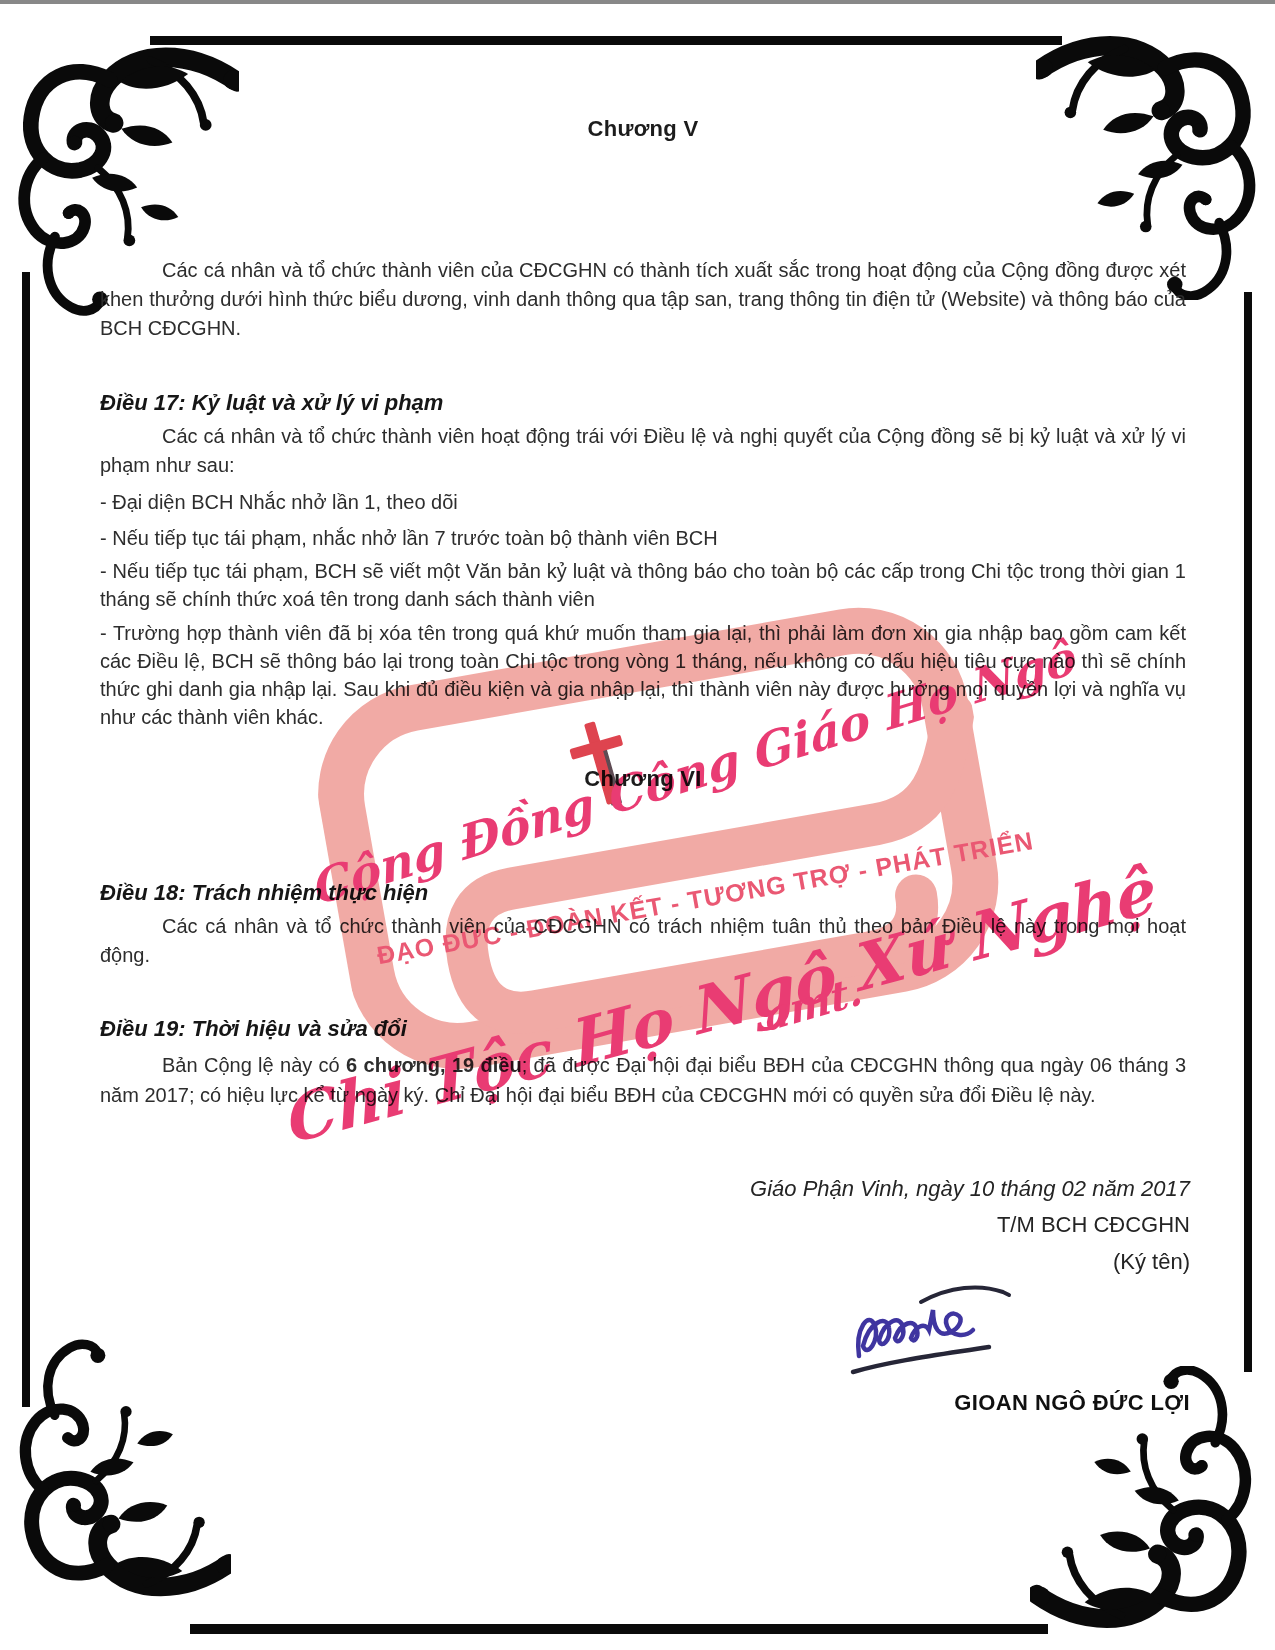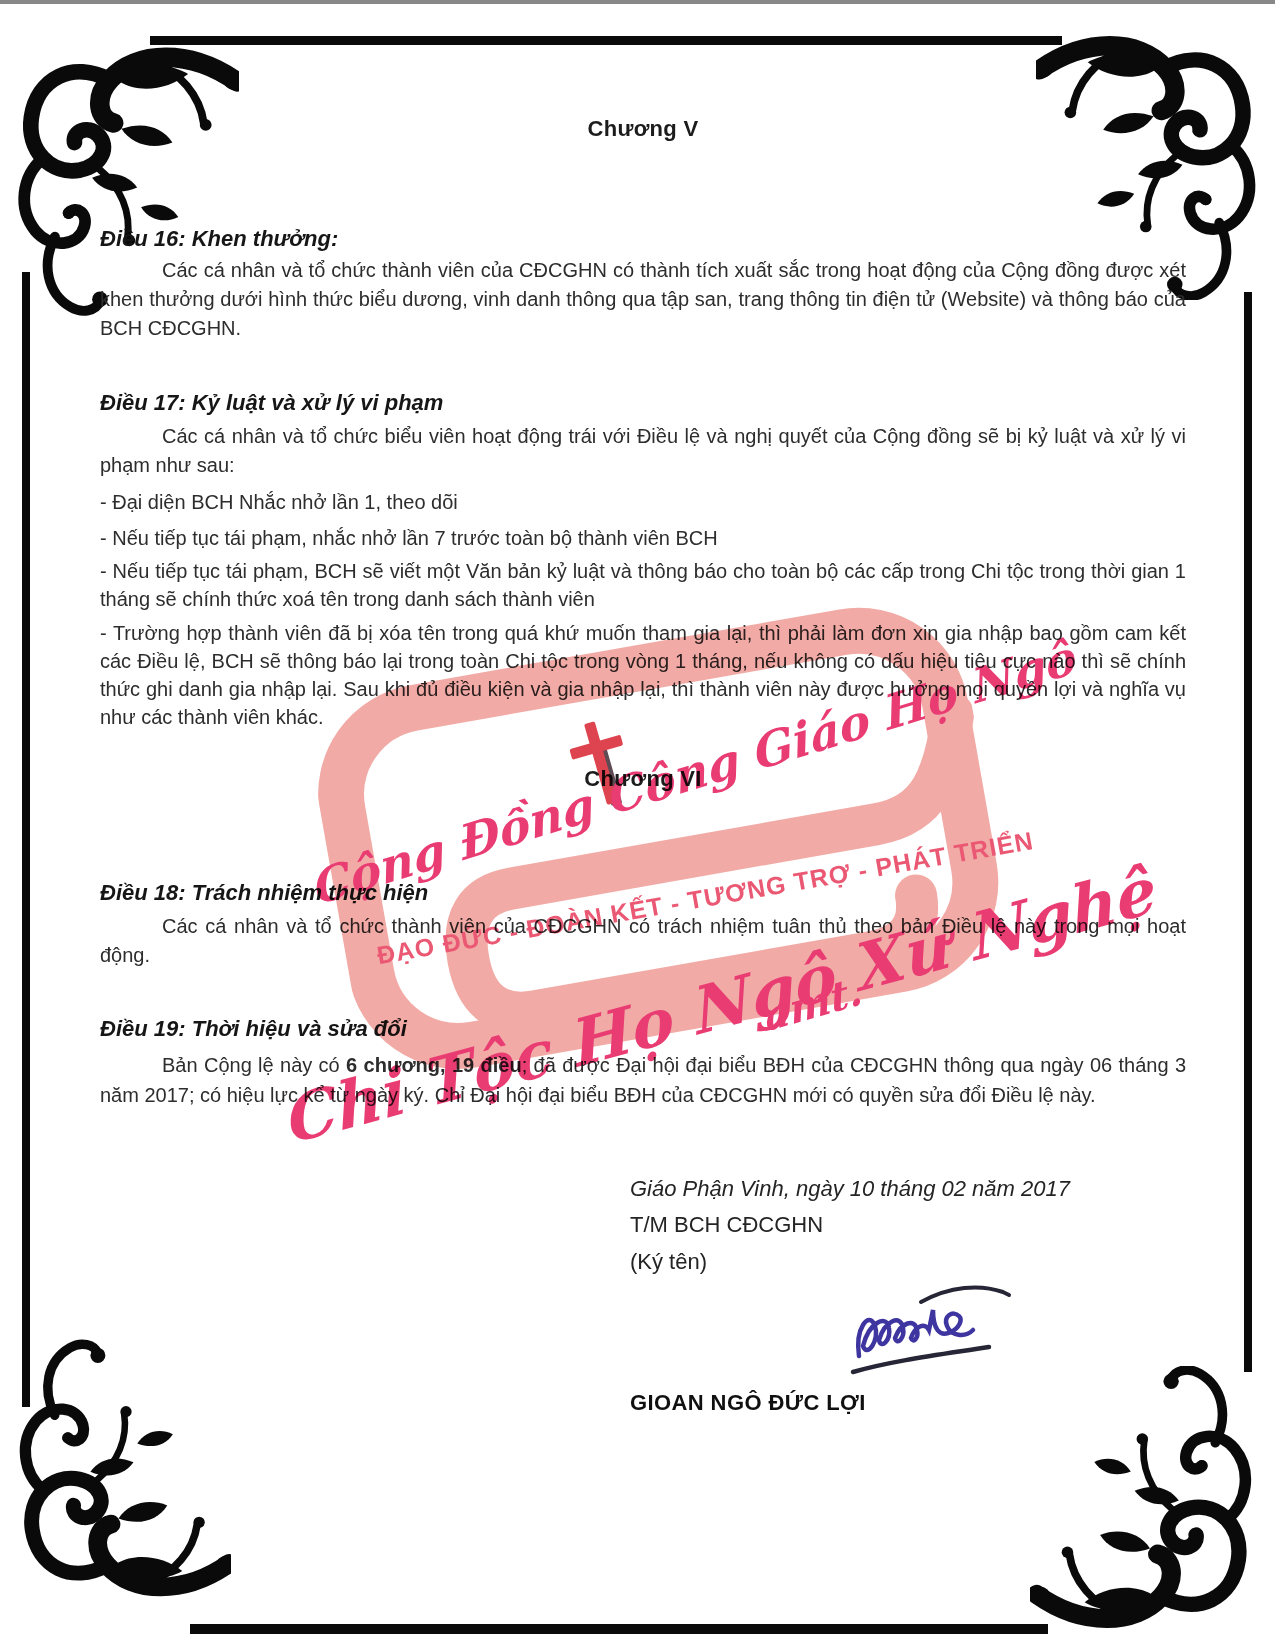--- a/index.html
+++ b/index.html
@@ -15,21 +15,21 @@
   .abs{position:absolute;}
   .col{left:100px;width:1086px;}
   .center{text-align:center;}
   .chapter{font-size:22px;font-weight:bold;color:#1c1c1c;letter-spacing:.3px;}
   .art-head{font-size:22px;font-weight:bold;font-style:italic;color:#161616;}
   .para{font-size:20px;line-height:29px;text-align:justify;color:#2d2d2d;}
   .indent{text-indent:62px;}
   .list-item{font-size:20px;line-height:28px;text-align:justify;color:#2d2d2d;}
   
   .sig-block{left:630px;top:1172px;width:560px;height:260px;}
-  .sig-row{position:absolute;left:0;width:100%;text-align:left;font-size:22px;color:#242424;}
+  .sig-row{position:absolute;left:0;width:100%;text-align:right;font-size:22px;color:#242424;}
   .sig-date{top:0;font-style:italic;}
   .sig-tm{top:36px;}
   .sig-ky{top:73px;}
   .sig-svg{position:absolute;left:195px;top:100px;}
   .sig-name{top:214px;font-weight:bold;letter-spacing:.4px;color:#101010;}
   
   .stamp{
     position:absolute;left:330px;top:633px;width:660px;height:400px;
     transform:rotate(-10deg);transform-origin:50% 50%;
     mix-blend-mode:multiply;opacity:.95;pointer-events:none;
@@ -94,25 +94,24 @@
     </svg>
   <svg class="corner" style="left:6px;top:1312px;transform:scaleY(-1);" width="225" height="330">
       <use href="#flourish"></use>
     </svg>
   <svg class="corner" style="left:1030px;top:1362px;transform:scale(-1,-1);" width="240" height="288">
       <use href="#flourish"></use>
     </svg>
 
   <div class="abs col center chapter" style="top:112px;">Chương V</div>
 
-  <div class="abs col art-head" style="top:222px;">Điều 16: Khen thưởng:</div>
   <div class="abs col para indent" style="top:252px;">Các cá nhân và tổ chức thành viên của CĐCGHN có thành tích xuất sắc trong hoạt động của Cộng đồng được xét khen thưởng dưới hình thức biểu dương, vinh danh thông qua tập san, trang thông tin điện tử (Website) và thông báo của BCH CĐCGHN.</div>
 
   <div class="abs col art-head" style="top:386px;">Điều 17: Kỷ luật và xử lý vi phạm</div>
-  <div class="abs col para indent" style="top:418px;">Các cá nhân và tổ chức biểu viên hoạt động trái với Điều lệ và nghị quyết của Cộng đồng sẽ bị kỷ luật và xử lý vi phạm như sau:</div>
+  <div class="abs col para indent" style="top:418px;">Các cá nhân và tổ chức thành viên hoạt động trái với Điều lệ và nghị quyết của Cộng đồng sẽ bị kỷ luật và xử lý vi phạm như sau:</div>
 
   <div class="abs col list-item" style="top:484px;">- Đại diện BCH Nhắc nhở lần 1, theo dõi</div>
   <div class="abs col list-item" style="top:520px;">- Nếu tiếp tục tái phạm, nhắc nhở lần 7 trước toàn bộ thành viên BCH</div>
   <div class="abs col list-item" style="top:553px;">- Nếu tiếp tục tái phạm, BCH sẽ viết một Văn bản kỷ luật và thông báo cho toàn bộ các cấp trong Chi tộc trong thời gian 1 tháng sẽ chính thức xoá tên trong danh sách thành viên</div>
   <div class="abs col list-item" style="top:615px;">- Trường hợp thành viên đã bị xóa tên trong quá khứ muốn tham gia lại, thì phải làm đơn xin gia nhập bao gồm cam kết các Điều lệ, BCH sẽ thông báo lại trong toàn Chi tộc trong vòng 1 tháng, nếu không có dấu hiệu tiêu cực nào thì sẽ chính thức ghi danh gia nhập lại. Sau khi đủ điều kiện và gia nhập lại, thì thành viên này được hưởng mọi quyền lợi và nghĩa vụ như các thành viên khác.</div>
 
   <div class="abs col center chapter" style="top:762px;">Chương VI</div>
 
   <div class="abs col art-head" style="top:876px;">Điều 18: Trách nhiệm thực hiện</div>
   <div class="abs col para indent" style="top:908px;">Các cá nhân và tổ chức thành viên của CĐCGHN có trách nhiệm tuân thủ theo bản Điều lệ này trong mọi hoạt động.</div>

